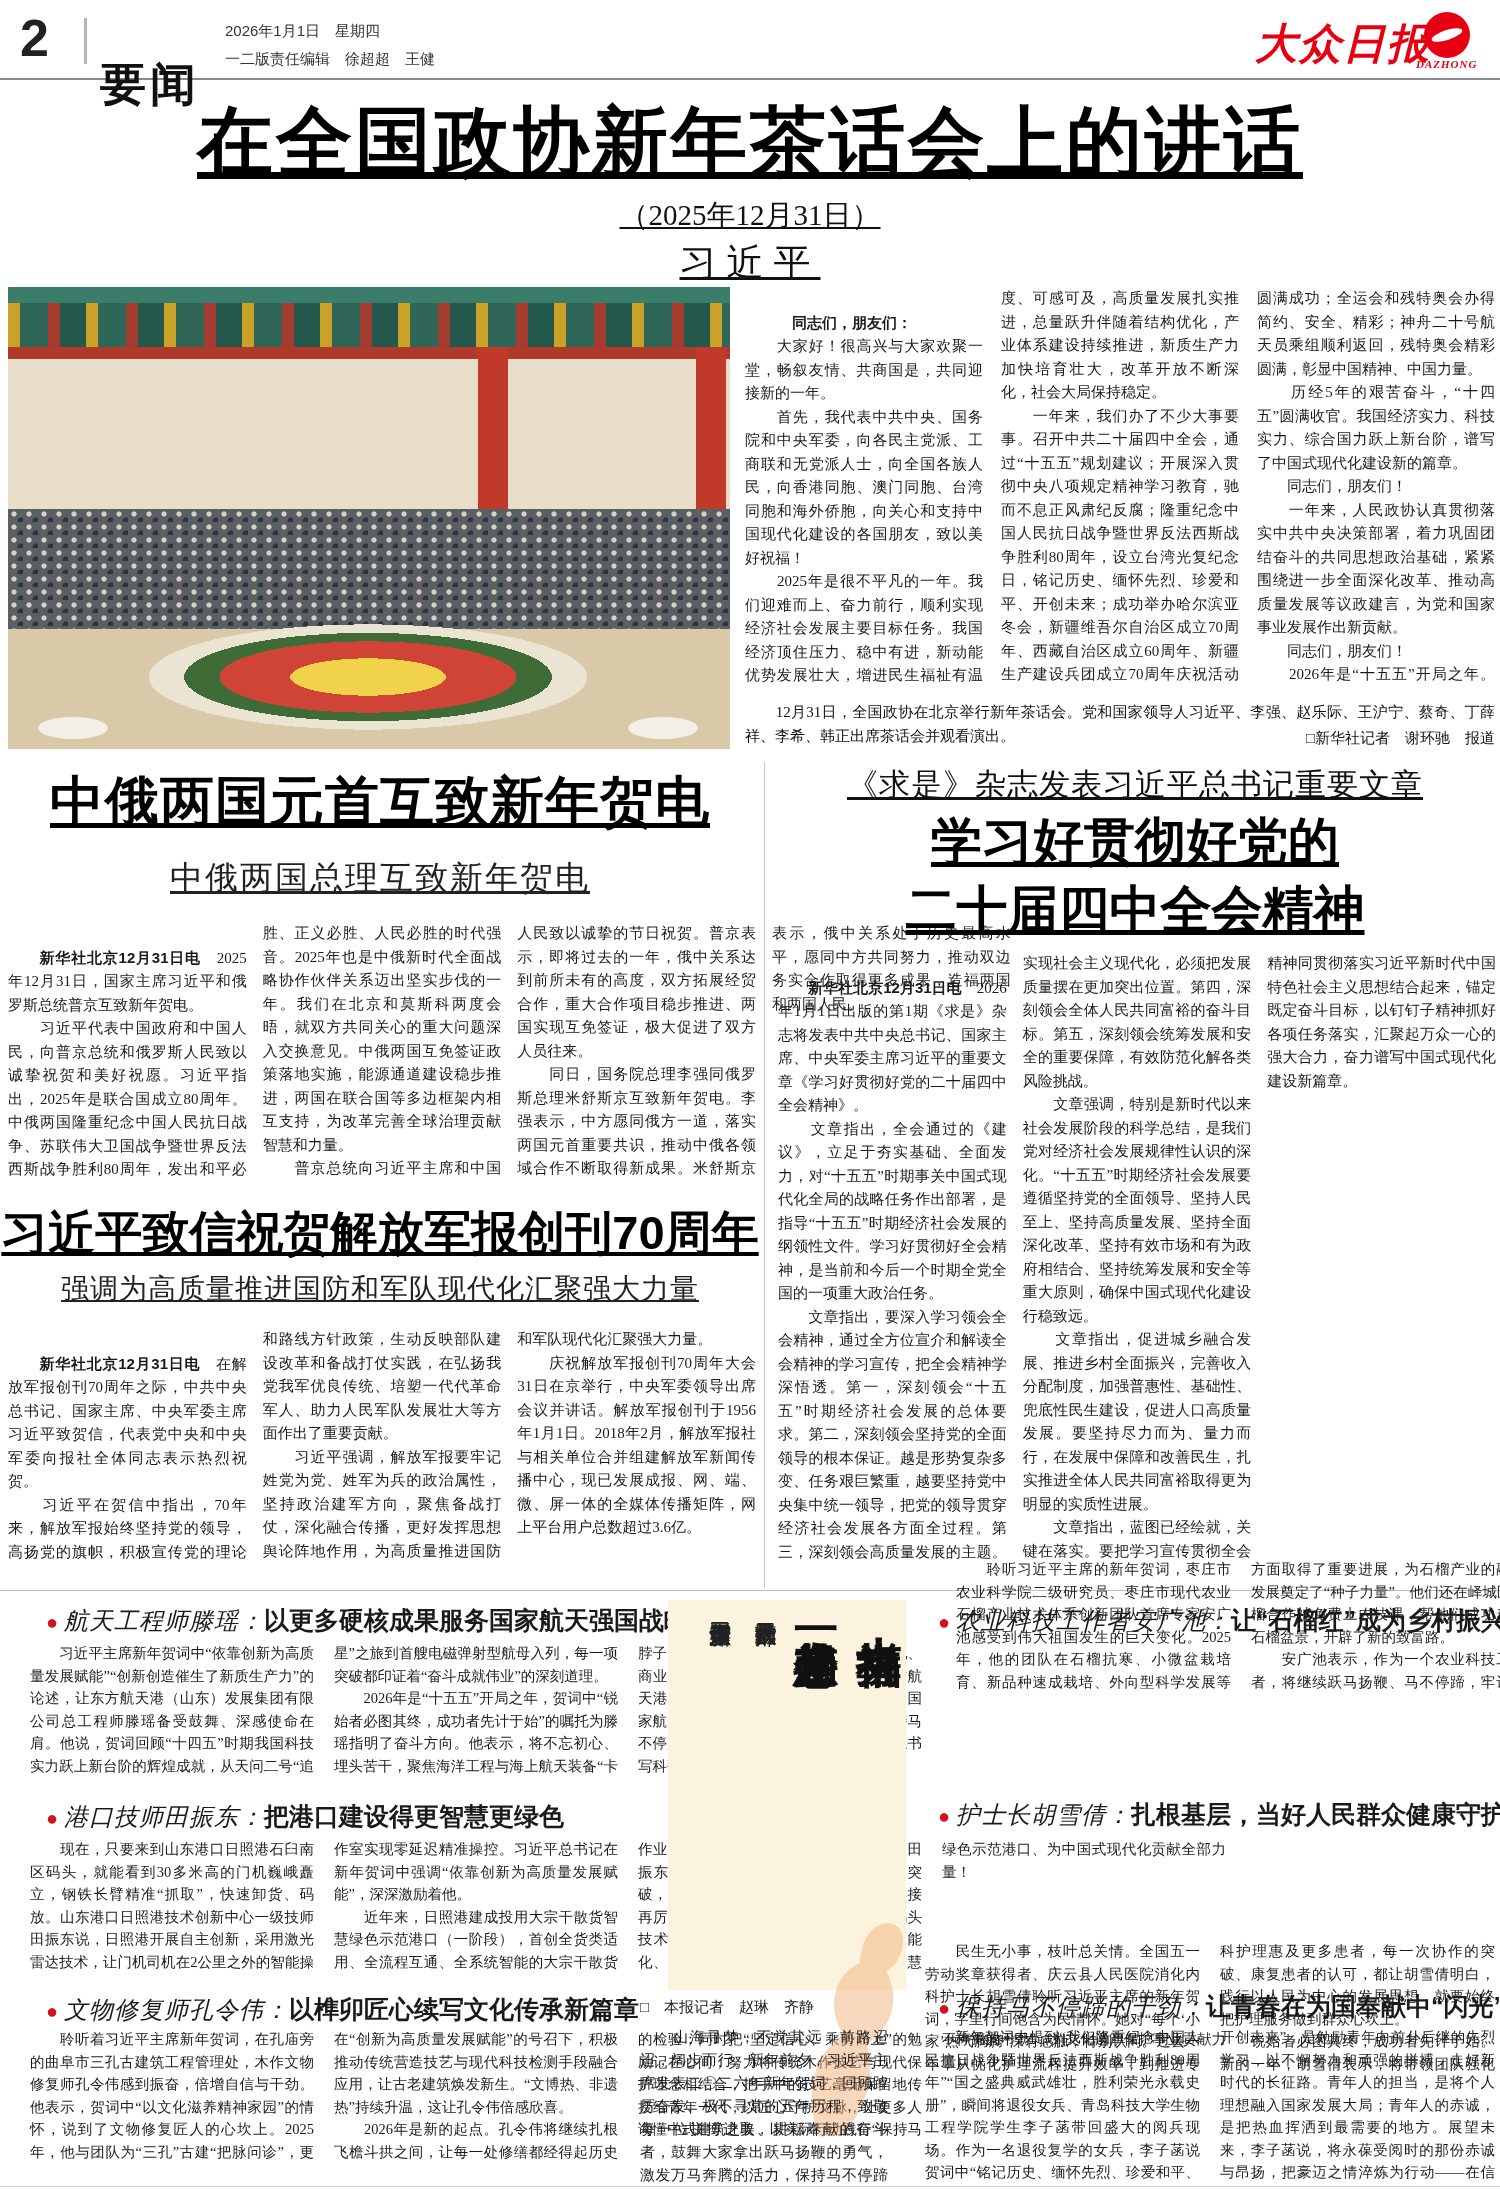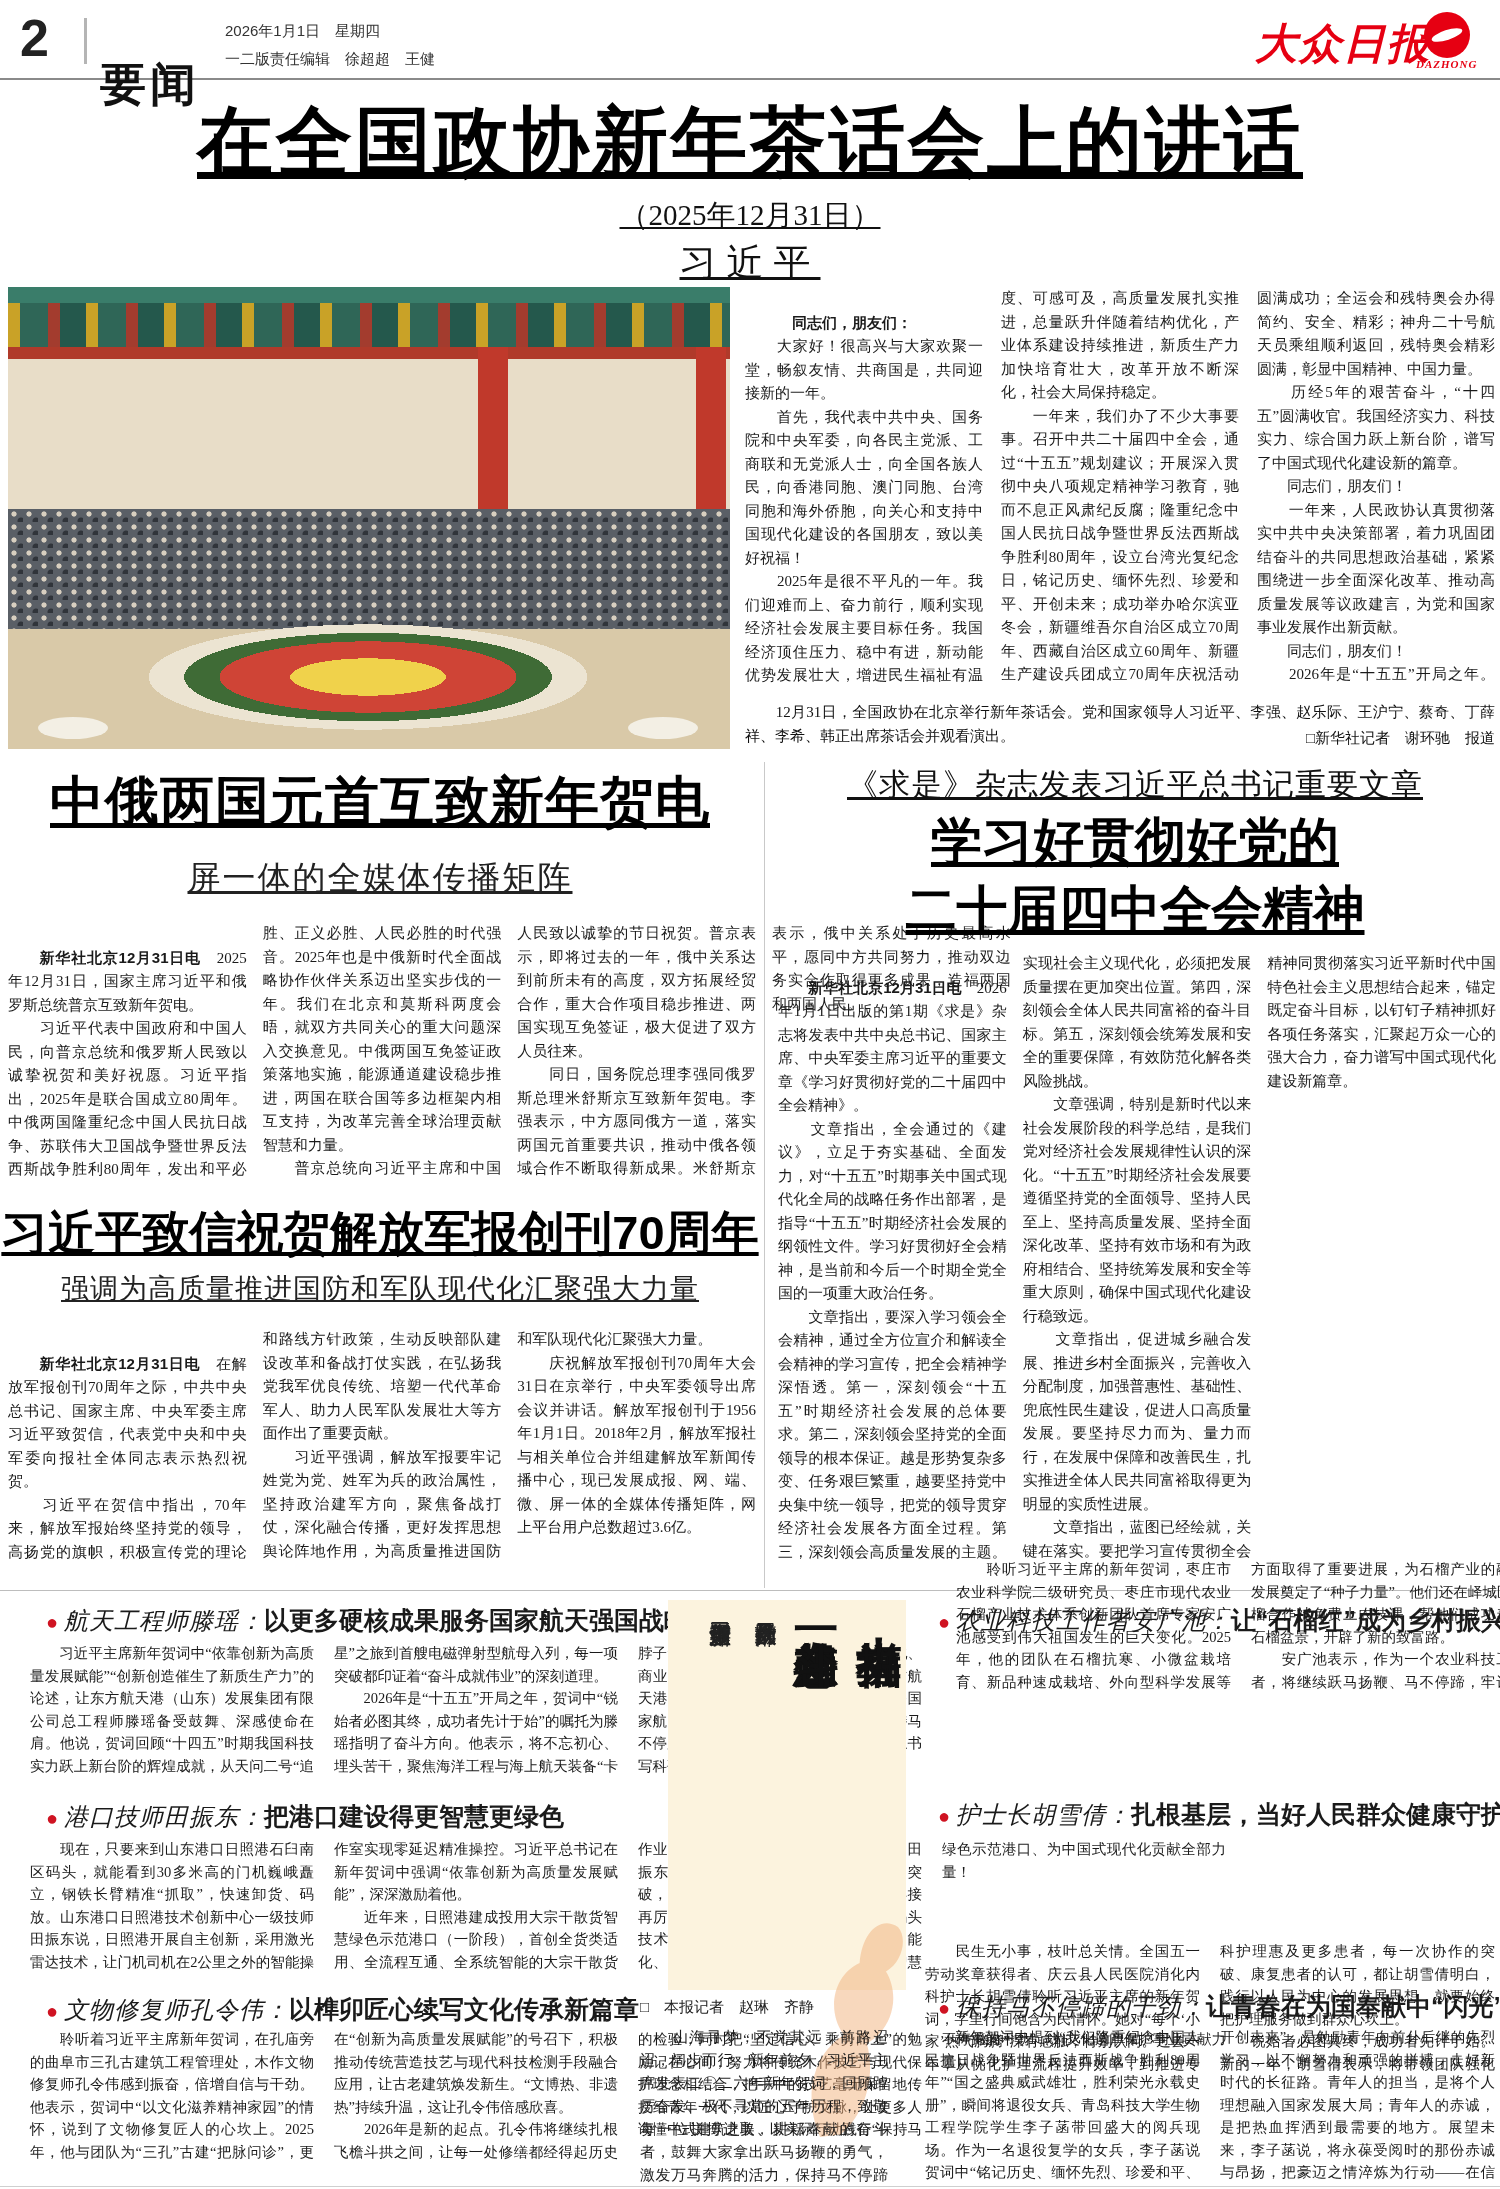--- a/index.html
+++ b/index.html
@@ -128,21 +128,21 @@
   </div>
 
   <div id="photo-caption" class="abs justify">
     <span>　　12月31日，全国政协在北京举行新年茶话会。党和国家领导人习近平、李强、赵乐际、王沪宁、蔡奇、丁薛祥、李希、韩正出席茶话会并观看演出。</span>
     <span id="photo-credit">□新华社记者　谢环驰　报道</span>
   </div>
 
   <div id="vrule-mid" class="abs"></div>
 
   <div id="cr-headline" class="abs center sans">中俄两国元首互致新年贺电</div>
-  <div id="cr-subhead" class="abs center">屏一体的全媒体传播矩阵</div>
+  <div id="cr-subhead" class="abs center">中俄两国总理互致新年贺电</div>
   <div id="cr-body" class="abs justify pre">
     <span class="lead">　　新华社北京12月31日电</span><span>　2025年12月31日，国家主席习近平和俄罗斯总统普京互致新年贺电。
 　　习近平代表中国政府和中国人民，向普京总统和俄罗斯人民致以诚挚祝贺和美好祝愿。习近平指出，2025年是联合国成立80周年。中俄两国隆重纪念中国人民抗日战争、苏联伟大卫国战争暨世界反法西斯战争胜利80周年，发出和平必胜、正义必胜、人民必胜的时代强音。2025年也是中俄新时代全面战略协作伙伴关系迈出坚实步伐的一年。我们在北京和莫斯科两度会晤，就双方共同关心的重大问题深入交换意见。中俄两国互免签证政策落地实施，能源通道建设稳步推进，两国在联合国等多边框架内相互支持，为改革完善全球治理贡献智慧和力量。
 　　普京总统向习近平主席和中国人民致以诚挚的节日祝贺。普京表示，即将过去的一年，俄中关系达到前所未有的高度，双方拓展经贸合作，重大合作项目稳步推进、两国实现互免签证，极大促进了双方人员往来。
 　　同日，国务院总理李强同俄罗斯总理米舒斯京互致新年贺电。李强表示，中方愿同俄方一道，落实两国元首重要共识，推动中俄各领域合作不断取得新成果。米舒斯京表示，俄中关系处于历史最高水平，愿同中方共同努力，推动双边务实合作取得更多成果，造福两国和两国人民。</span>
   </div>
 
   <div id="qs-kicker" class="abs center">《求是》杂志发表习近平总书记重要文章</div>
   <div id="qs-h1" class="abs center sans">学习好贯彻好党的</div>
   <div id="qs-h2" class="abs center sans">二十届四中全会精神</div>

